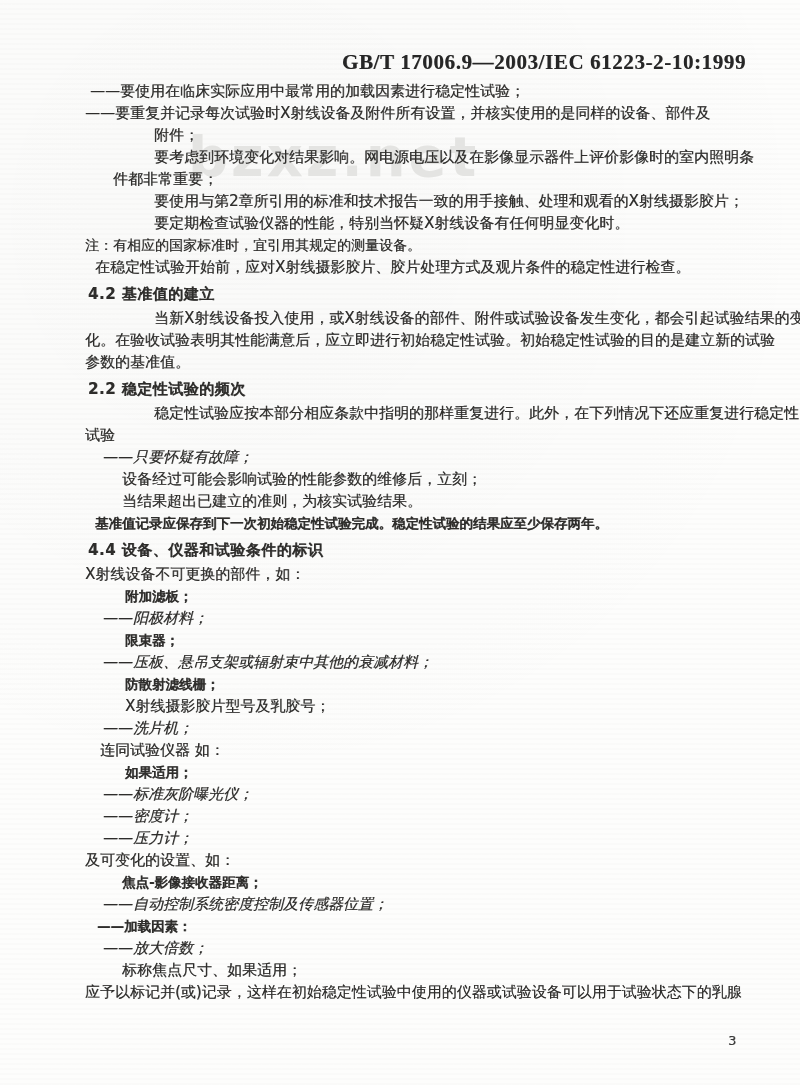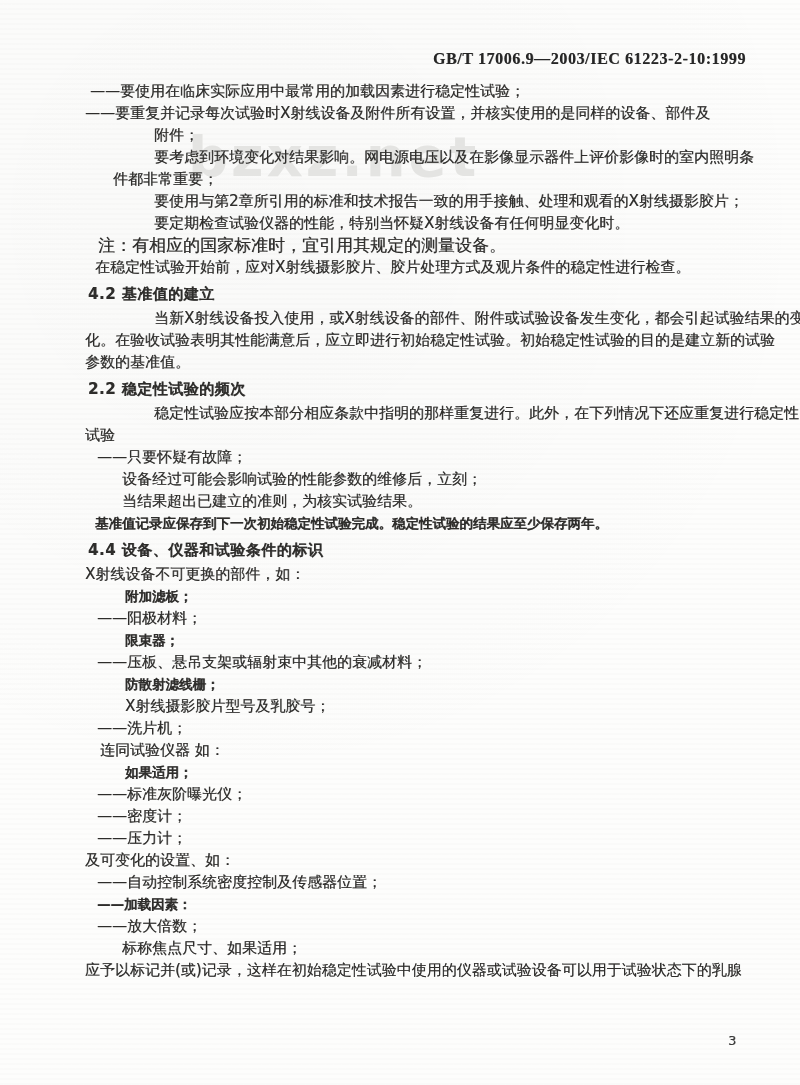--- a/index.html
+++ b/index.html
@@ -12,46 +12,46 @@
   
   body::before{
     content:"";position:absolute;inset:0;z-index:0;pointer-events:none;
     background:
       repeating-linear-gradient(0deg, rgba(0,0,0,0.012) 0 2px, rgba(255,255,255,0) 2px 5px),
       radial-gradient(circle at 30% 20%, rgba(0,0,0,0.015), rgba(0,0,0,0) 60%);
   }
   .doc-header{
     position:absolute;top:50px;left:0;width:746px;text-align:right;z-index:2;
     font-family:"Liberation Serif",serif;font-weight:bold;
-    font-size:16px;letter-spacing:0.6px;color:#262626;
+    font-size:21px;letter-spacing:0.6px;color:#262626;
     text-shadow:0.4px 0.4px 0.6px rgba(30,30,30,0.5);
   }
   .watermark{
     position:absolute;top:124px;left:188px;z-index:1;
     font-size:56px;font-weight:bold;letter-spacing:3px;
     color:#e4e4e2;user-select:none;
   }
   .content{
     position:absolute;top:80px;left:85px;width:655px;z-index:2;
     font-size:15px;line-height:22px;
     text-shadow:0.4px 0.4px 0.6px rgba(35,35,35,0.55);
   }
   .line{white-space:nowrap;}
   .m0{margin-left:0;}
   .m5{margin-left:5px;}
   .m10{margin-left:10px;}
   .m12{margin-left:12px;}
   .m15{margin-left:15px;}
-  .m18{margin-left:12px;}
+  .m18{margin-left:18px;font-style:italic;}
   .m28{margin-left:28px;}
   .m33{margin-left:33px;padding-left:36px;}
   .m37{margin-left:37px;}
   .m40{margin-left:40px;}
   .head{font-weight:bold;margin-left:3px;margin-top:5px;margin-bottom:2px;letter-spacing:0.5px;}
-  .note{font-size:17px;margin-left:13px;}
+  .note{font-size:14px;}
   .sm{font-size:13.5px;font-weight:bold;}
   .page-number{
     position:absolute;top:1033px;left:728px;z-index:2;
     font-size:13px;color:#3a3a3a;
     text-shadow:0.4px 0.4px 0.5px rgba(35,35,35,0.5);
   }
 </style>
 </head>
 <body>
 
@@ -90,20 +90,21 @@
       <div class="line m18">——压板、悬吊支架或辐射束中其他的衰减材料；</div>
       <div class="line m40 sm">防散射滤线栅；</div>
       <div class="line m40">X射线摄影胶片型号及乳胶号；</div>
       <div class="line m18">——洗片机；</div>
       <div class="line m15">连同试验仪器 如：</div>
       <div class="line m40 sm">如果适用；</div>
       <div class="line m18">——标准灰阶曝光仪；</div>
       <div class="line m18">——密度计；</div>
       <div class="line m18">——压力计；</div>
       <div class="line m0">及可变化的设置、如：</div>
+      <div class="line m37 sm">焦点-影像接收器距离；</div>
       <div class="line m18">——自动控制系统密度控制及传感器位置；</div>
       <div class="line m12 sm">——加载因素：</div>
       <div class="line m18">——放大倍数；</div>
       <div class="line m37">标称焦点尺寸、如果适用；</div>
       <div class="line m0">应予以标记并(或)记录，这样在初始稳定性试验中使用的仪器或试验设备可以用于试验状态下的乳腺</div>
     </div>
 
   <div class="page-number">3</div>
 
 </div>

